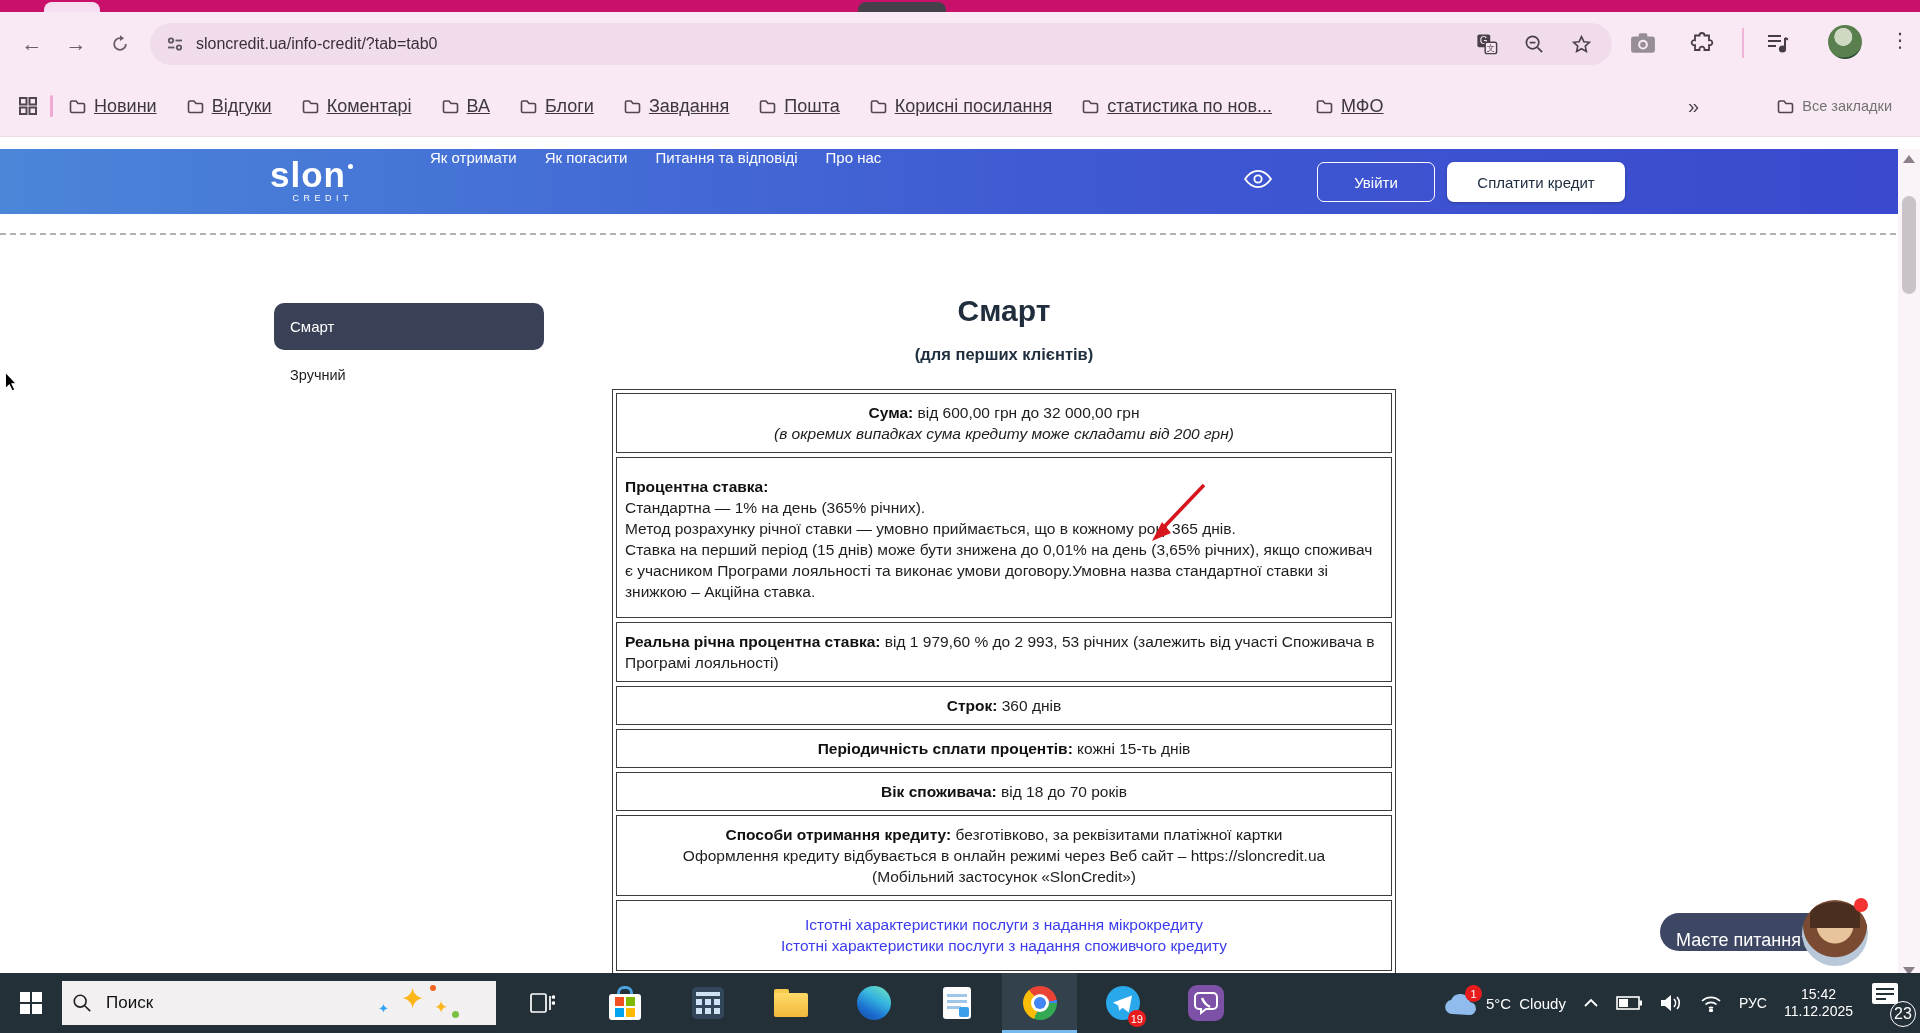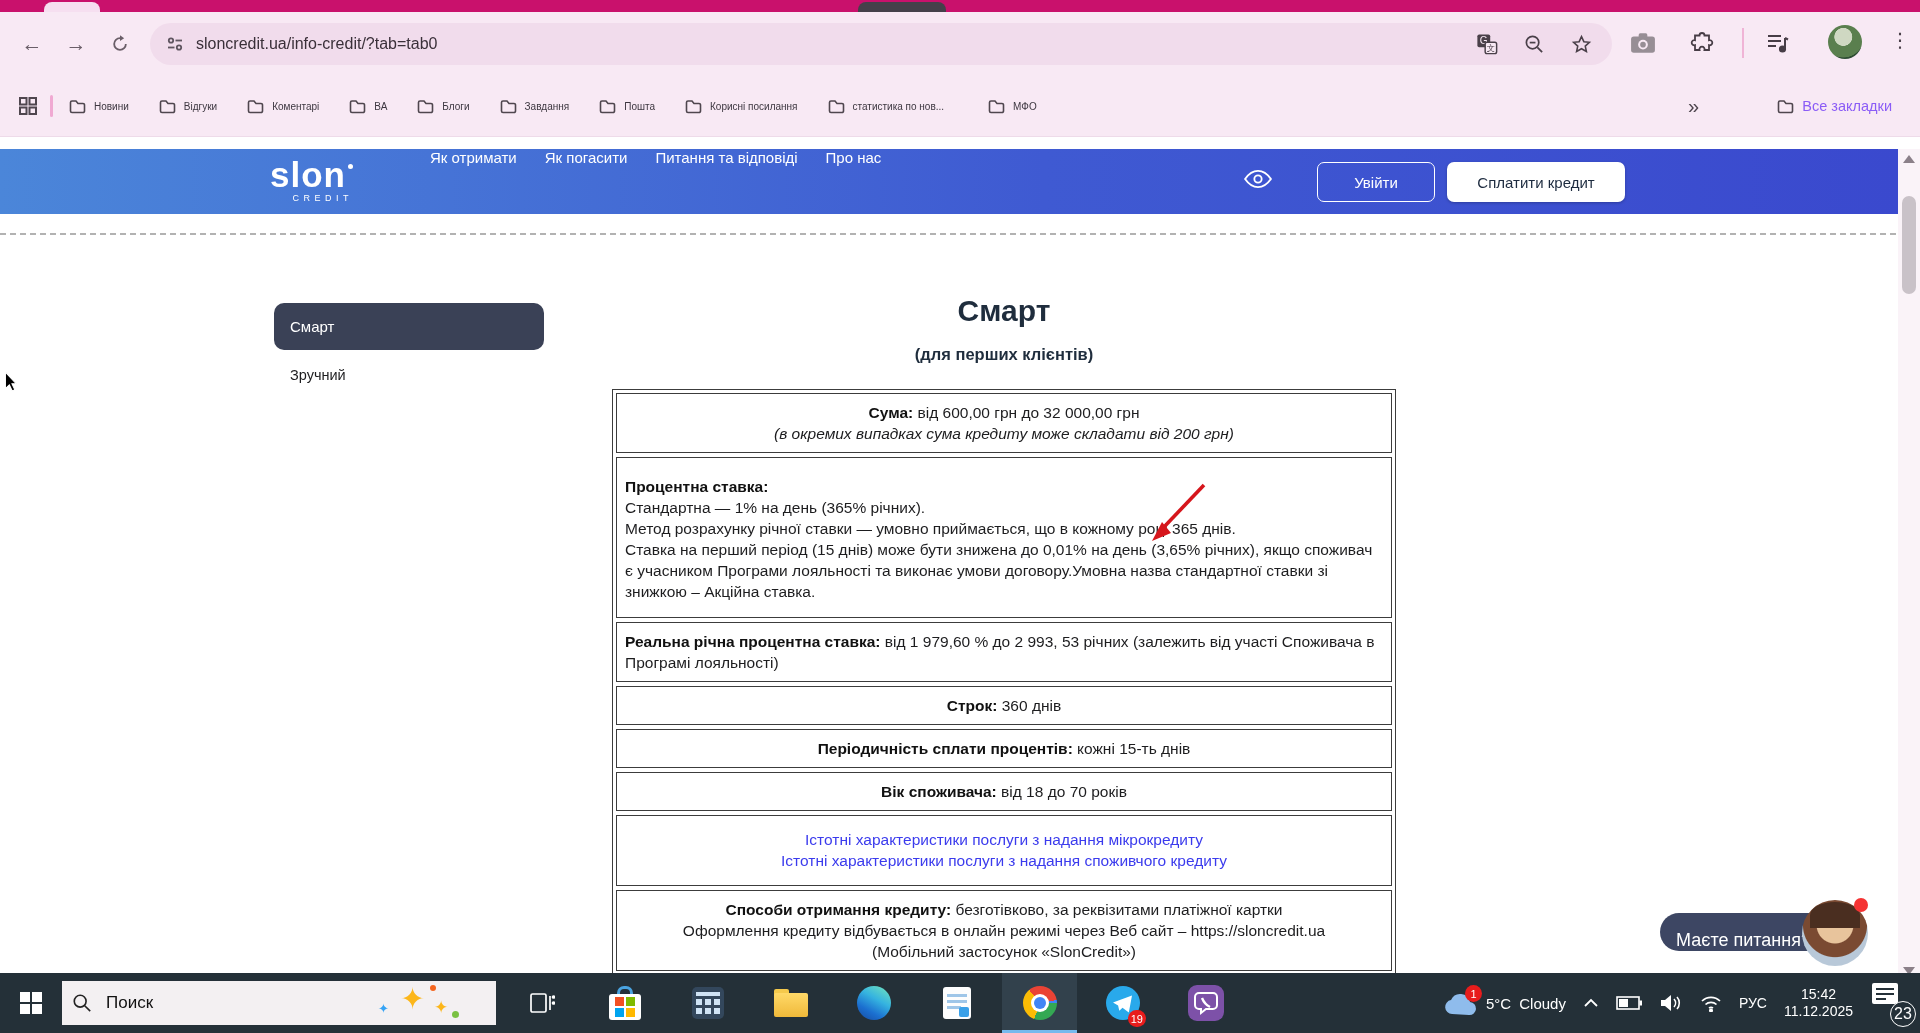--- a/index.html
+++ b/index.html
@@ -17,25 +17,25 @@
   .navbtn { position:absolute; top:14px; width:36px; height:36px; border-radius:50%; display:flex; align-items:center; justify-content:center;
             font-size:21px; color:#6a5e68; }
   #omnibox { position:absolute; left:150px; top:11px; width:1462px; height:42px; background:#f1dcec; border-radius:21px;
              display:flex; align-items:center; }
   #omnibox .url { font-size:16px; color:#3a3039; margin-left:12px; flex:1; }
   .omni-icons { display:flex; align-items:center; gap:26px; margin-right:20px; }
 
   #bookmarks { position:absolute; left:0; top:76px; width:1920px; height:61px; background:#f8e9f4; display:flex; align-items:center;
                border-bottom:1px solid #eedbe9; }
   .bm { display:flex; align-items:center; gap:8px; margin-right:30px; white-space:nowrap; cursor:default; }
-  .bm span { font-size:10px; color:#3d3740; }
+  .bm span { font-size:18px; color:#3d3740;text-decoration:underline; }
   .pink-sep { width:3px; height:22px; background:#f0a9d2; border-radius:2px; margin:0 16px 0 12px; }
   #bm-overflow { position:absolute; left:1688px; font-size:20px; color:#4d444c; }
   #bm-all { position:absolute; right:28px; display:flex; align-items:center; gap:8px; }
-  #bm-all span { font-size:14.5px; color:#8b5cf6; }
+  #bm-all span { font-size:14.5px; color:#737373; }
 
   
   #page { position:absolute; left:0; top:137px; width:1920px; height:836px; background:#fff;margin-top:12px; }
   #site-header { position:absolute; left:0; top:0; width:1898px; height:65px;
                  background:linear-gradient(90deg,#4b86d9 0%,#3f5ad2 55%,#3a49ce 100%); }
   #logo { position:absolute; left:270px; top:8px; color:#fff; line-height:1; }
   #logo .main { font-size:35px; font-weight:bold; letter-spacing:1px; }
   #logo .dot { display:inline-block; width:5px; height:5px; background:#fff; border-radius:50%; margin-left:2px; vertical-align:18px; }
   #logo .sub { font-size:9px; letter-spacing:4.5px; margin-top:2px; text-align:right; }
   #main-nav { position:absolute; left:430px; top:0; height:65px; display:flex; align-items:flex-start; gap:28px; }
@@ -324,28 +324,28 @@
     </div>
     <div class="trow center">
       <b>Строк:</b><span> 360 днів</span>
     </div>
     <div class="trow center">
       <b>Періодичність сплати процентів:</b><span> кожні 15-ть днів</span>
     </div>
     <div class="trow center">
       <b>Вік споживача:</b><span> від 18 до 70 років</span>
     </div>
-    <div class="trow center links">
-      <a class="tlink" href="#">Істотні характеристики послуги з надання мікрокредиту</a>
-      <a class="tlink" href="#">Істотні характеристики послуги з надання споживчого кредиту</a>
-    </div>
     <div class="trow center">
       <div><b>Способи отримання кредиту:</b><span> безготівково, за реквізитами платіжної картки</span></div>
       <div>Оформлення кредиту відбувається в онлайн режимі через Веб сайт – https://sloncredit.ua</div>
       <div>(Мобільний застосунок «SlonCredit»)</div>
+    </div>
+    <div class="trow center links">
+      <a class="tlink" href="#">Істотні характеристики послуги з надання мікрокредиту</a>
+      <a class="tlink" href="#">Істотні характеристики послуги з надання споживчого кредиту</a>
     </div>
   </div>
 
   <svg id="red-arrow" width="82" height="74" viewBox="0 0 82 74">
     <line x1="66" y1="6" x2="26" y2="48" stroke="#d6161c" stroke-width="3.6"></line>
     <polygon points="14,62 33,54 24,43" fill="#d6161c"></polygon>
   </svg>
 
   <div id="chat-bubble">
     <span>Маєте питання?</span>

